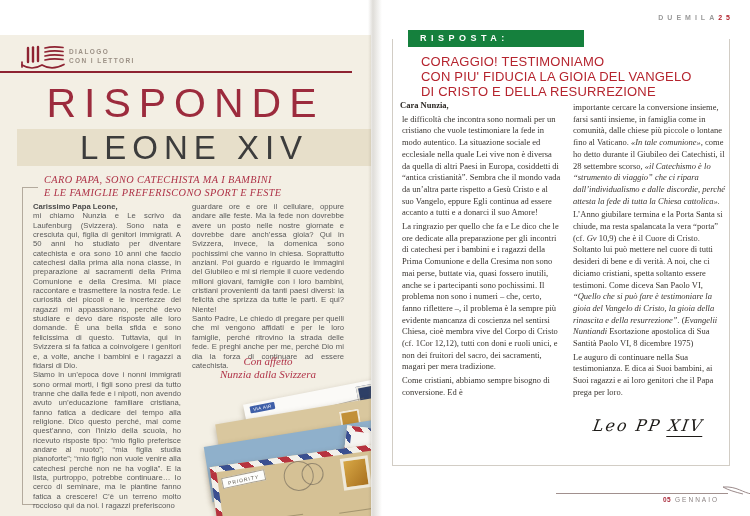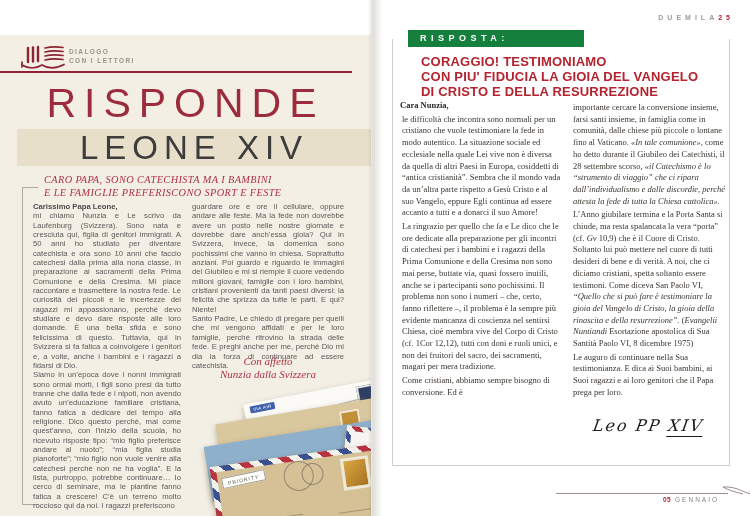--- a/index.html
+++ b/index.html
@@ -72,21 +72,21 @@
   .swoosh{position:absolute;}
 
   
   .page-right{position:absolute;left:371px;top:0;width:379px;height:516px;background:#fff;}
   .duemila{position:absolute;right:16px;top:14px;font-size:7px;letter-spacing:4px;color:#9a9a9a;font-weight:bold;}
   .duemila .yr{color:#b2222c;}
   .rp-box{position:absolute;left:21px;top:39px;width:336px;height:426px;
     border-left:1px solid #d2cdc5;border-right:1px solid #d2cdc5;border-bottom:1px solid #d2cdc5;}
   .banner{position:absolute;left:37px;top:30px;height:17px;min-width:156px;background:#15803d;
     color:#fff;font-size:9px;font-weight:bold;letter-spacing:4.5px;line-height:17px;padding:0 8px 0 12px;}
-  .rp-title{position:absolute;left:50px;top:54px;width:300px;font-size:13px;font-weight:bold;
+  .rp-title{position:absolute;left:50px;top:54px;width:300px;font-size:13px;font-weight:normal;
     color:#b5242e;line-height:15px;letter-spacing:.2px;}
   .rp-col{position:absolute;font-family:"Liberation Serif",serif;font-size:8.5px;
     line-height:11.7px;color:#3a3530;}
   .rp-col p{margin:2px;}
   .rp-col1{left:29px;top:100px;width:163px;}
   .rp-col2{left:200px;top:100px;width:158px;}
   .rp-salutation{font-weight:bold;color:#2c2824;}
   .rp-sign{position:absolute;left:222px;top:416px;font-family:"DejaVu Serif",serif;
     font-style:italic;font-size:16px;color:#1d1b18;transform:skewX(-9deg);letter-spacing:2px;}
   .rp-sign .xiv{border-bottom:1.4px solid #1d1b18;padding-bottom:1px;}

